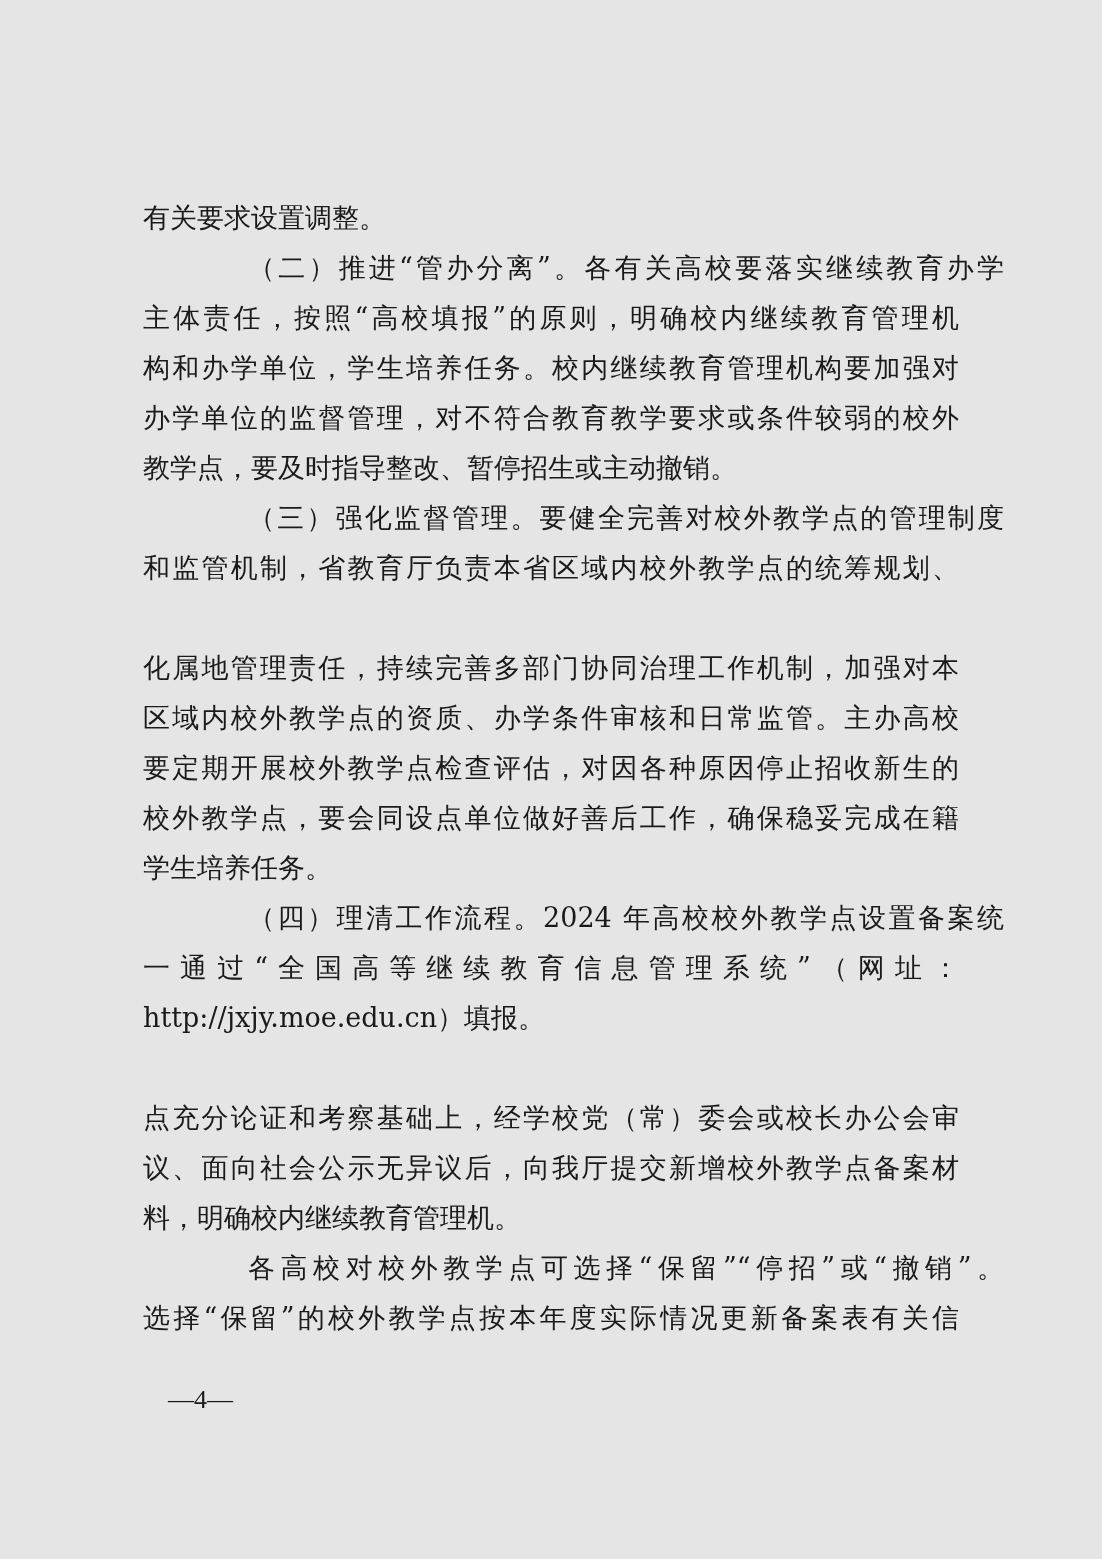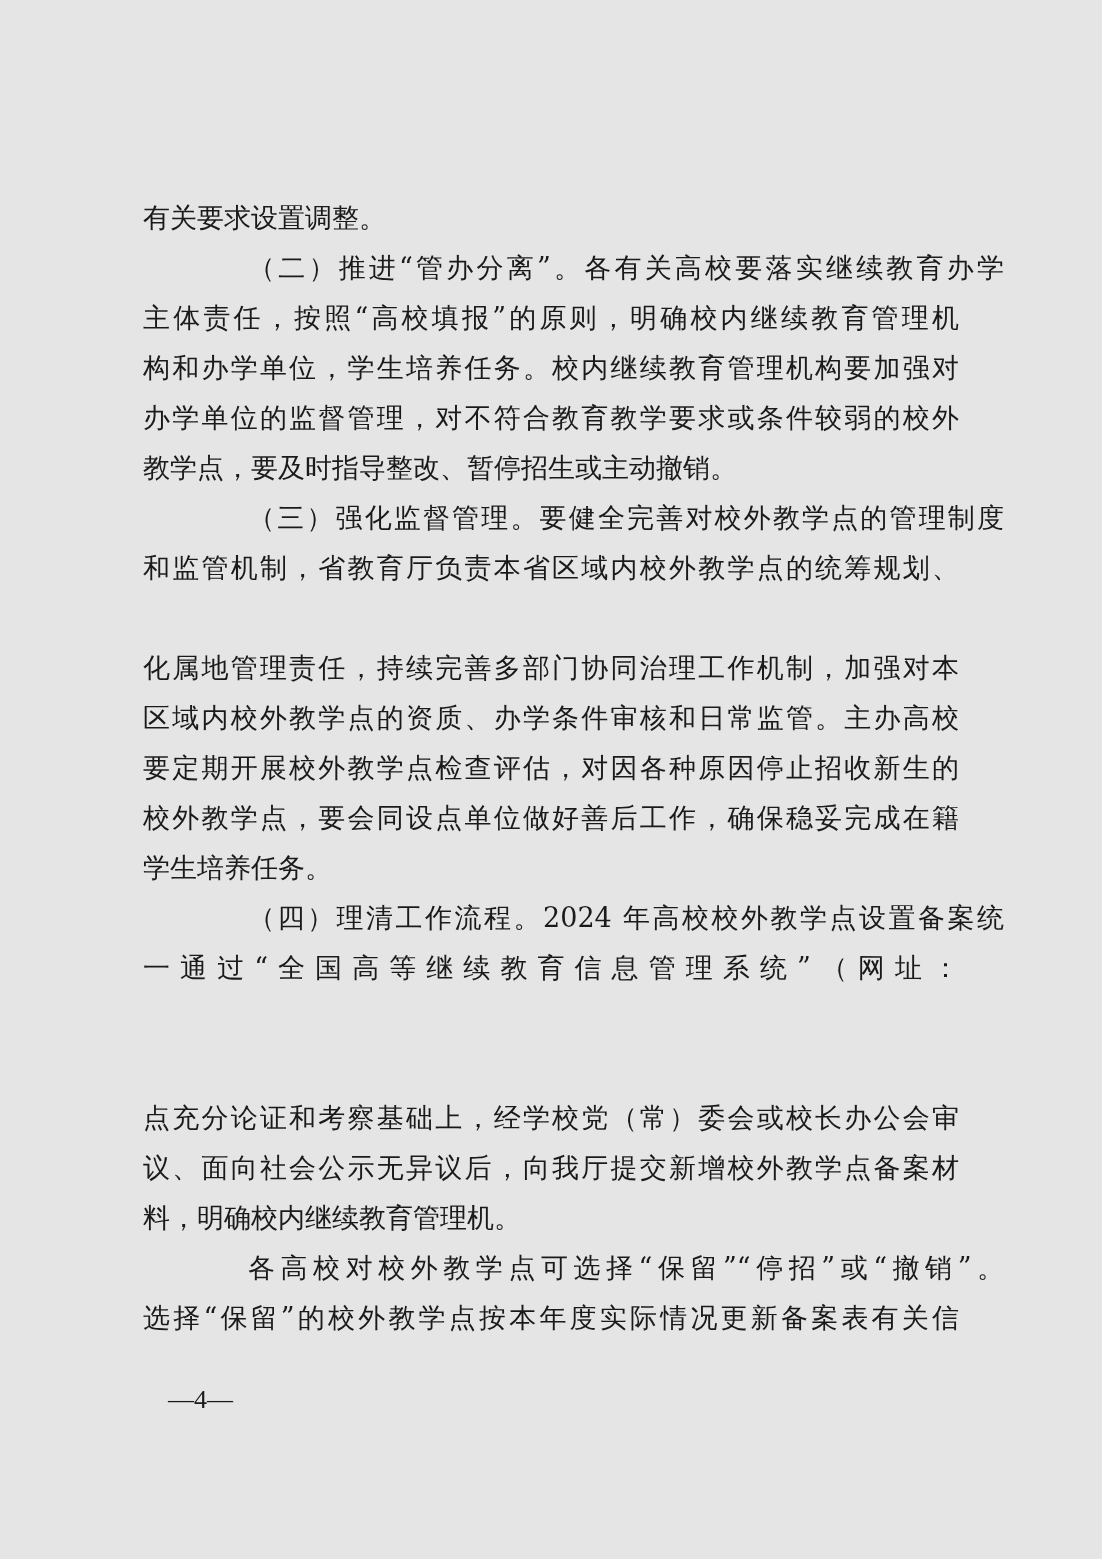--- a/index.html
+++ b/index.html
@@ -43,20 +43,21 @@
   <div class="line last" style="top:448px">教学点，要及时指导整改、暂停招生或主动撤销。</div>
   <div class="line" style="top:548px">和监管机制，省教育厅负责本省区域内校外教学点的统筹规划、</div>
   <div class="line indent" style="top:498px">（三）强化监督管理。要健全完善对校外教学点的管理制度</div>
   <div class="line" style="top:648px">化属地管理责任，持续完善多部门协同治理工作机制，加强对本</div>
   <div class="line" style="top:698px">区域内校外教学点的资质、办学条件审核和日常监管。主办高校</div>
   <div class="line" style="top:748px">要定期开展校外教学点检查评估，对因各种原因停止招收新生的</div>
   <div class="line" style="top:798px">校外教学点，要会同设点单位做好善后工作，确保稳妥完成在籍</div>
   <div class="line last" style="top:848px">学生培养任务。</div>
   <div class="line indent" style="top:898px">（四）理清工作流程。2024 年高校校外教学点设置备案统</div>
   <div class="line" style="top:948px">一通过“全国高等继续教育信息管理系统”（网址：</div>
+  <div class="line last" style="top:998px">http://jxjy.moe.edu.cn）填报。</div>
   <div class="line" style="top:1098px">点充分论证和考察基础上，经学校党（常）委会或校长办公会审</div>
   <div class="line" style="top:1148px">议、面向社会公示无异议后，向我厅提交新增校外教学点备案材</div>
   <div class="line last" style="top:1198px">料，明确校内继续教育管理机。</div>
   <div class="line indent" style="top:1248px">各高校对校外教学点可选择“保留”“停招”或“撤销”。</div>
   <div class="line" style="top:1298px">选择“保留”的校外教学点按本年度实际情况更新备案表有关信</div>
 
   <div class="page-number">—4—</div>
 </div>
 
 </body></html>

